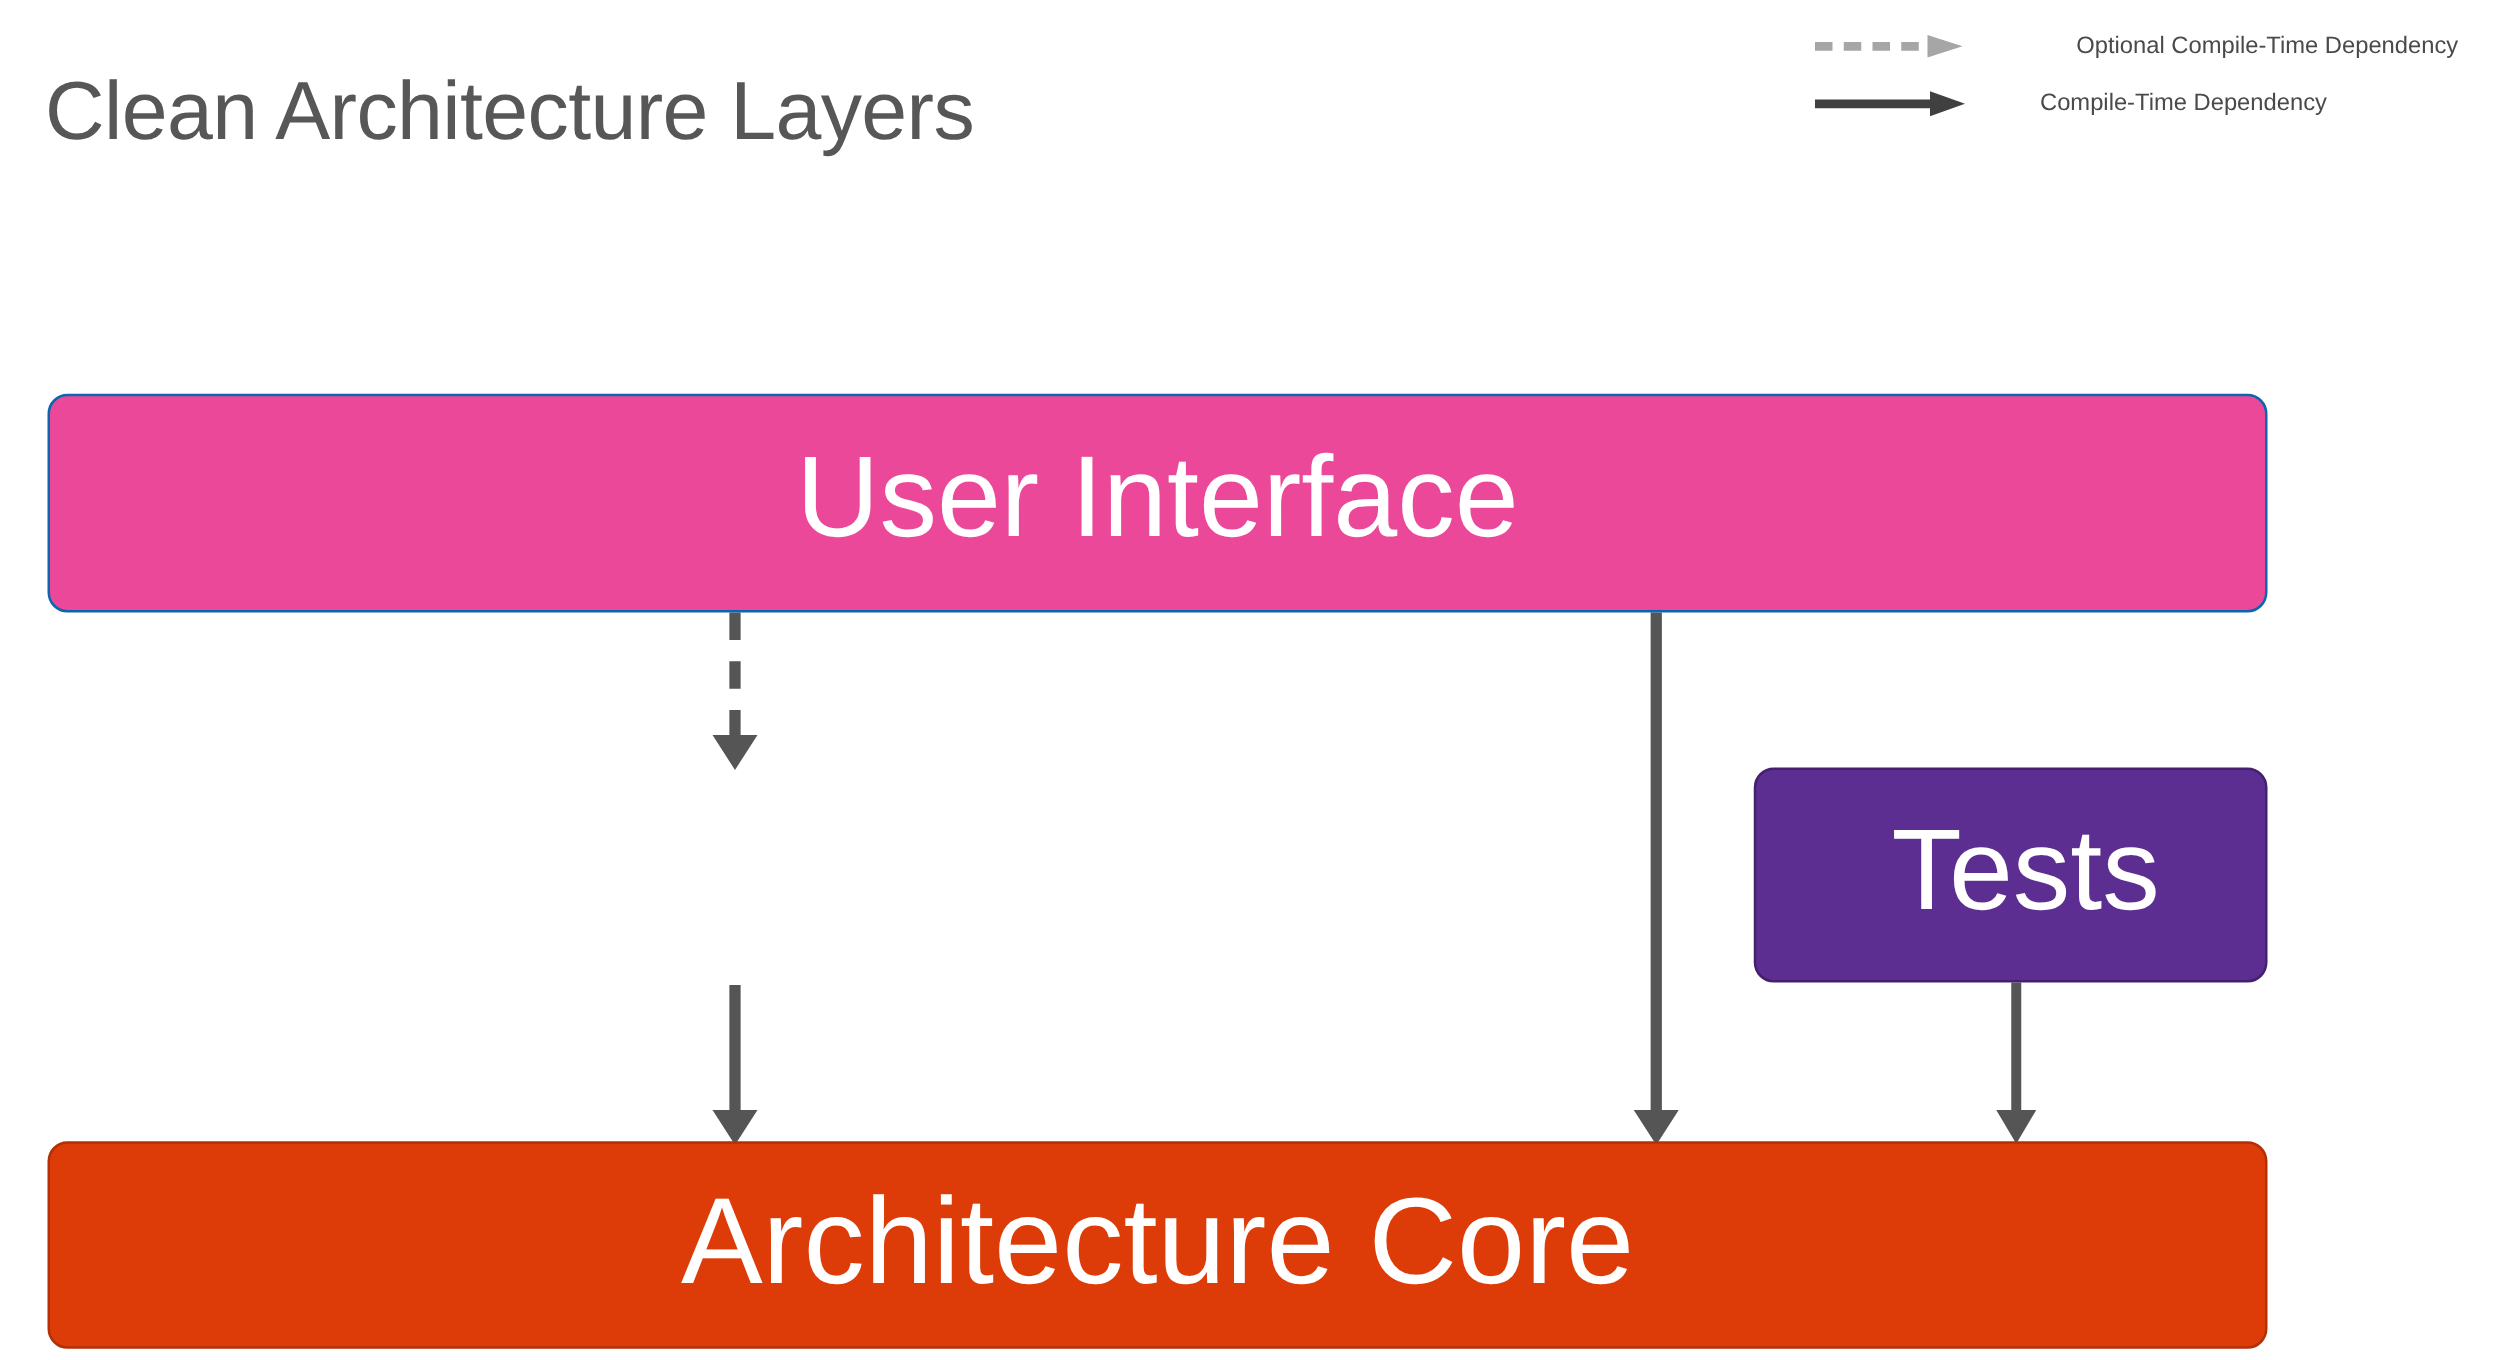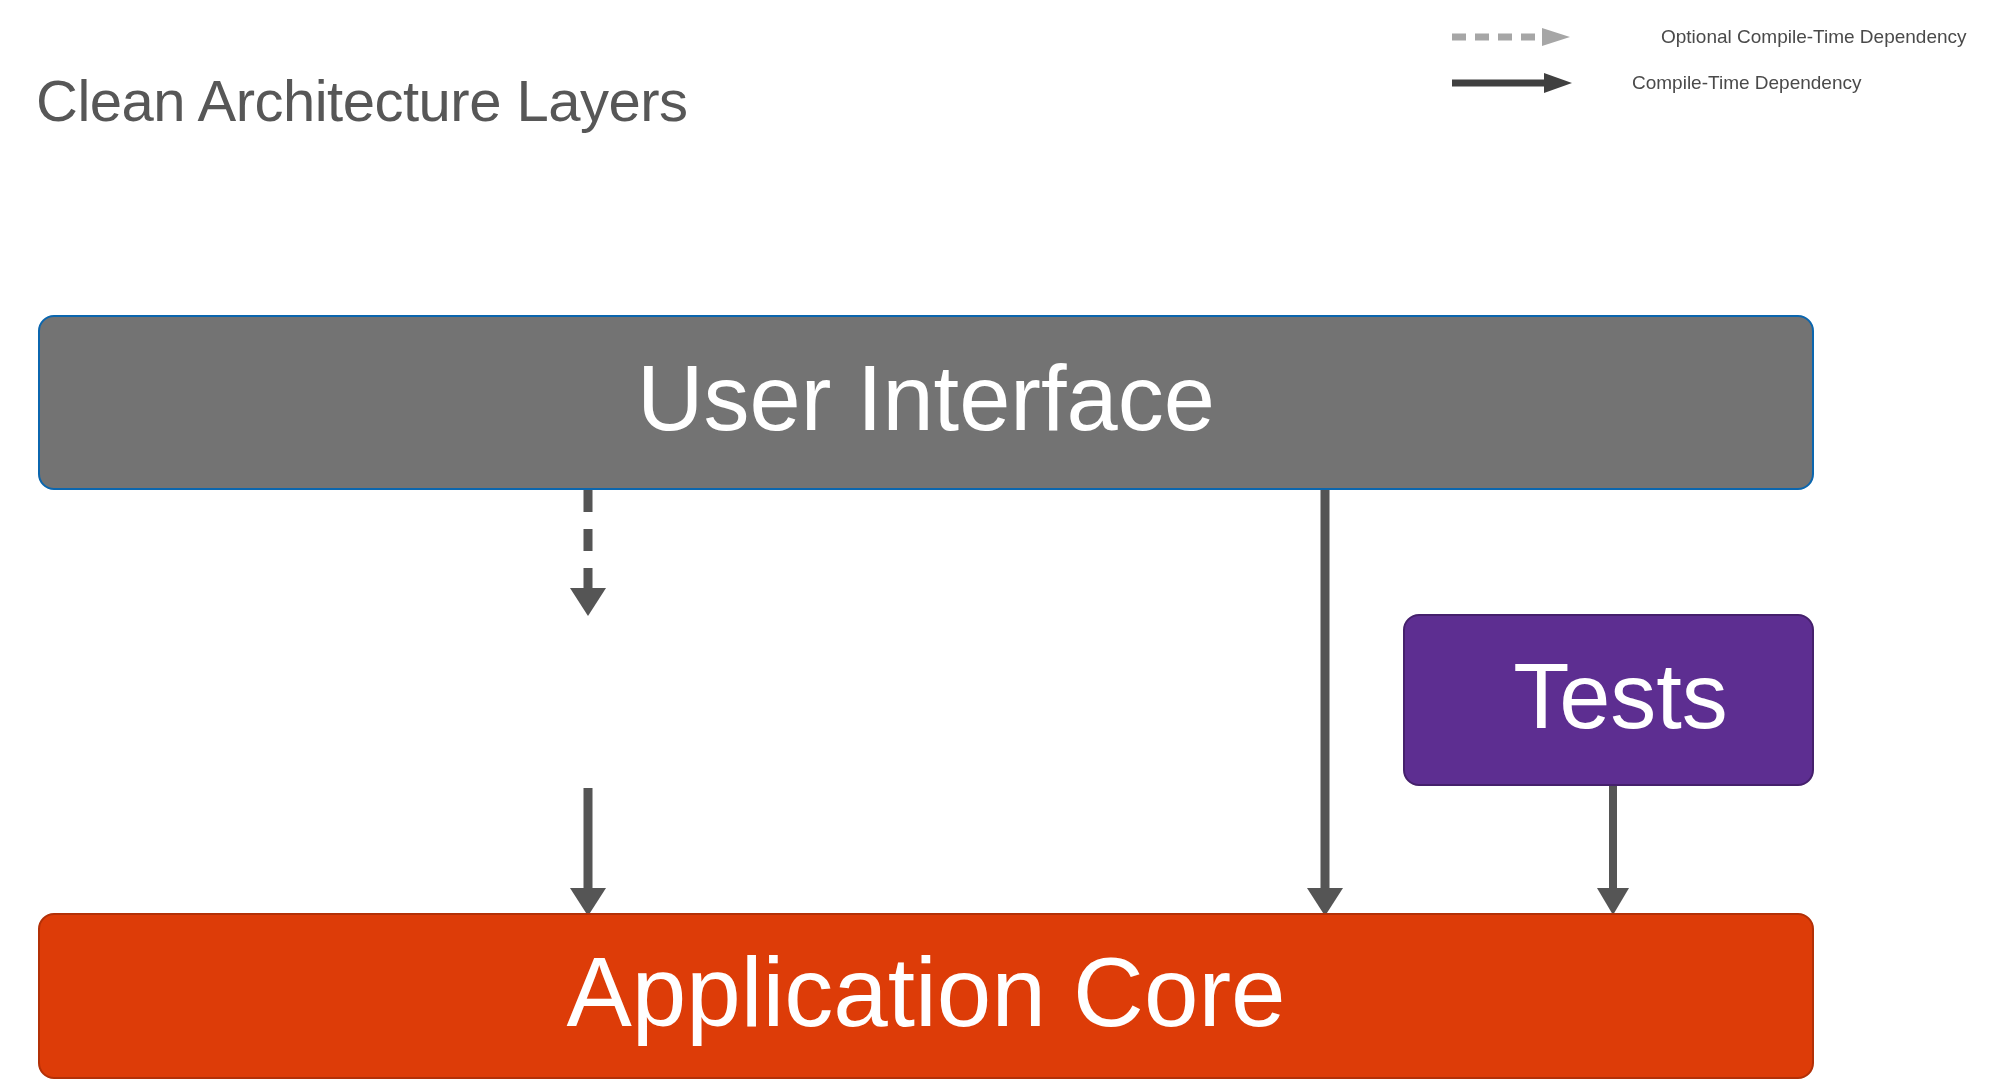--- a/index.html
+++ b/index.html
@@ -21,22 +21,22 @@
     left: 0;
     top: 0;
     width: 2000px;
     height: 1088px;
   }
 
   
   #page-title {
     position: absolute;
     left: 36px;
-    top: 53px;
-    font-size: 58px;
+    top: 40px;
+    font-size: 66px;
     line-height: 96px;
     font-weight: 300;
     color: #575757;
     letter-spacing: -0.5px;
     white-space: nowrap;
     text-align: center;
   }
 
   
   #legend {
@@ -84,21 +84,21 @@
     font-weight: 300;
     letter-spacing: 0px;
     white-space: nowrap;
   }
 
   #box-user-interface {
     left: 38px;
     top: 315px;
     width: 1776px;
     height: 175px;
-    background: #737373;
+    background: #ec4899;
     border-color: #0b66ae;
     font-size: 92px;
   }
 
   #box-infrastructure {
     left: 40px;
     top: 613px;
     width: 1215px;
     height: 175px;
     background: #ffb600;
@@ -196,16 +196,16 @@
   <div class="layer-box" id="box-user-interface">
     <span class="layer-label">User Interface</span>
   </div>
 
 
   <div class="layer-box" id="box-tests">
     <span class="layer-label">Tests</span>
   </div>
 
   <div class="layer-box" id="box-application-core">
-    <span class="layer-label">Application Core</span>
+    <span class="layer-label">Architecture Core</span>
   </div>
 
 </div>
 
 </body></html>

